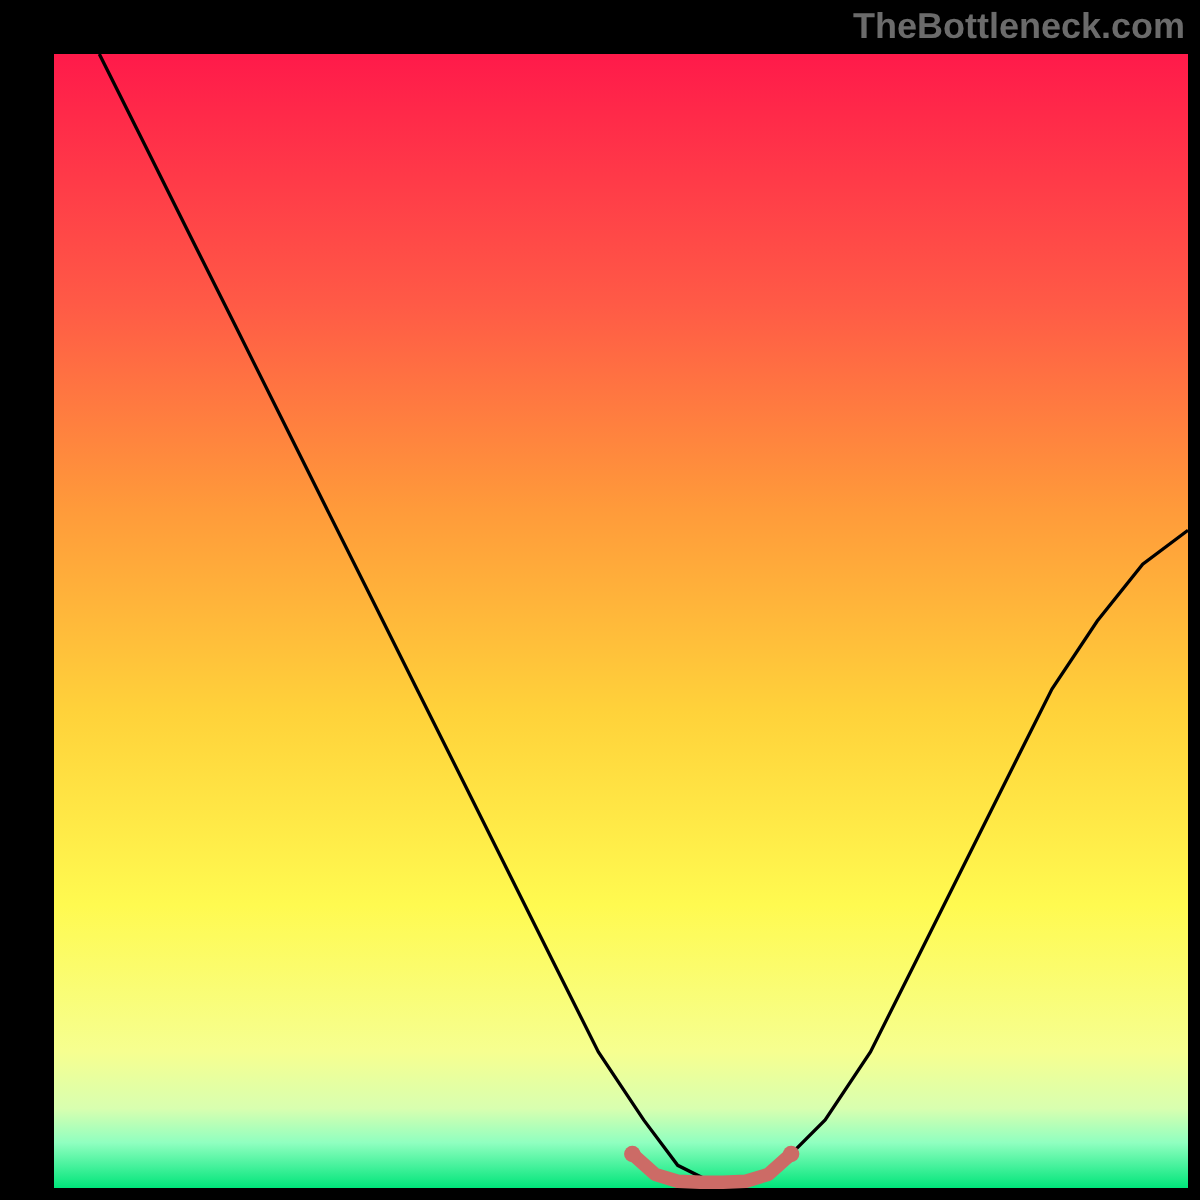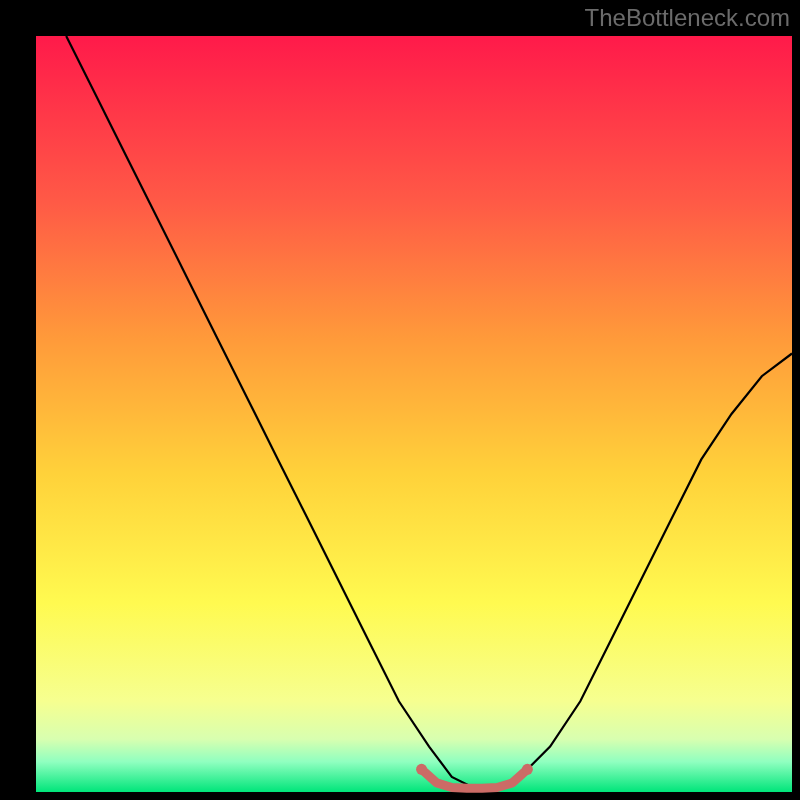--- a/index.html
+++ b/index.html
@@ -15,21 +15,21 @@
     position: relative;
     width: 800px;
     height: 800px;
   }
   .watermark {
     position: absolute;
     top: 4px;
     right: 10px;
     color: #6b6b6b;
     font-size: 24px;
-    font-weight: 400;
+    font-weight: 700;
     z-index: 10;
   }
   svg {
     display: block;
   }
 </style>
 </head>
 <body>
 
 <div class="container">

